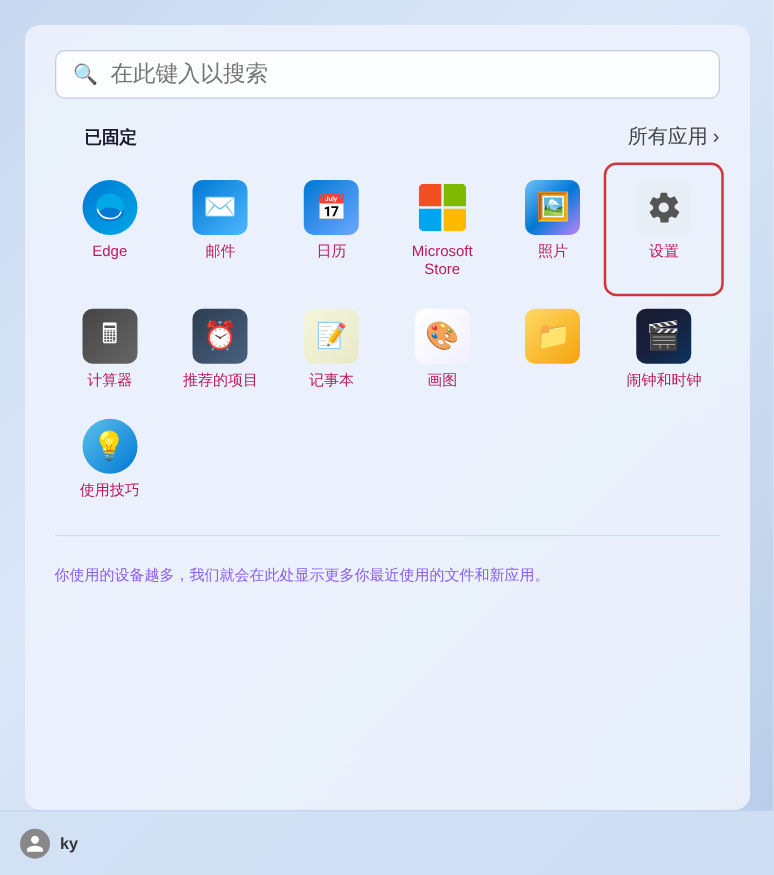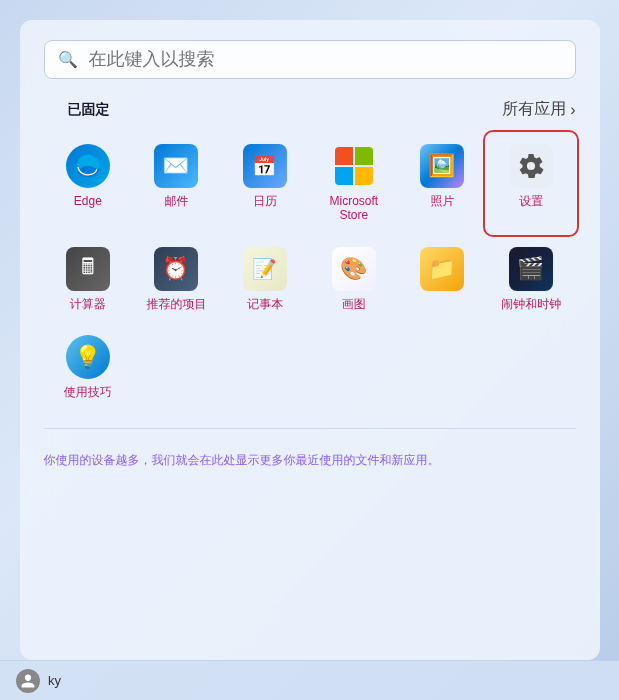--- a/index.html
+++ b/index.html
@@ -274,26 +274,27 @@
     }
 
     .recommended-desc {
       font-size: 12px;
       color: #8b5cf6;
       margin-top: 8px;
       line-height: 1.5;
     }
 
     .taskbar {
-      height: 40px;
+      height: 52px;
       background: rgba(210,225,245,0.85);
       display: flex;
       padding: 0 16px;
       margin-top: auto;
       border-top: 1px solid rgba(180,200,230,0.5);
+      font-weight: bold;
     }
 
     .taskbar-user {
       display: flex;
       align-items: center;
       gap: 8px;
       font-size: 13px;
       color: #333;
     }
 

